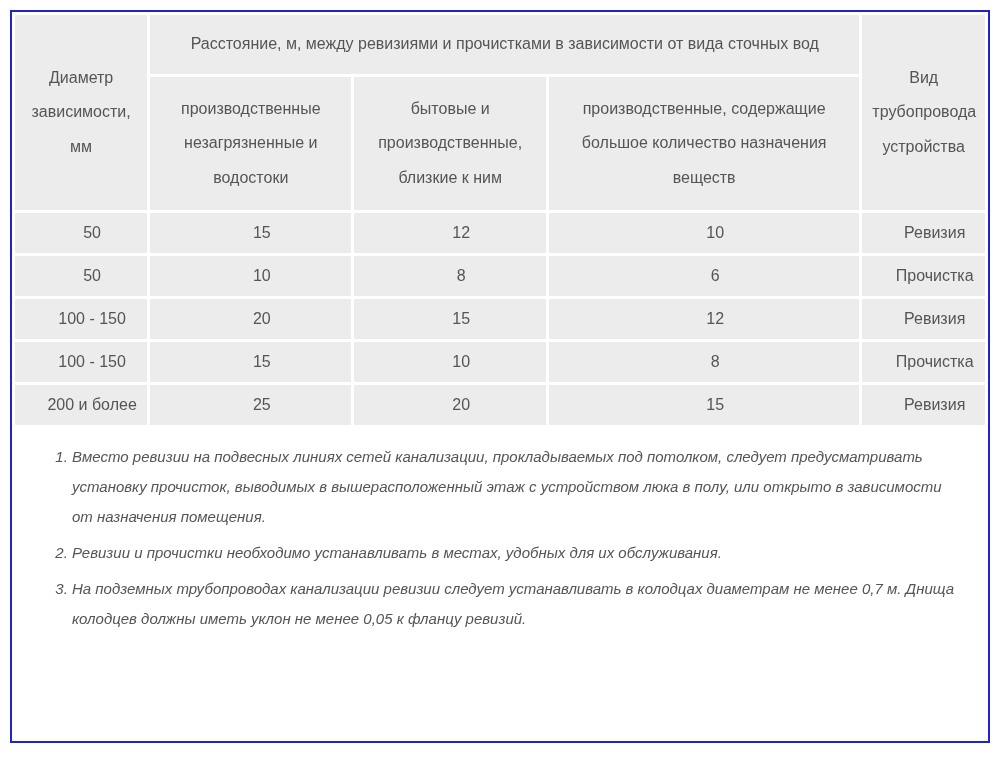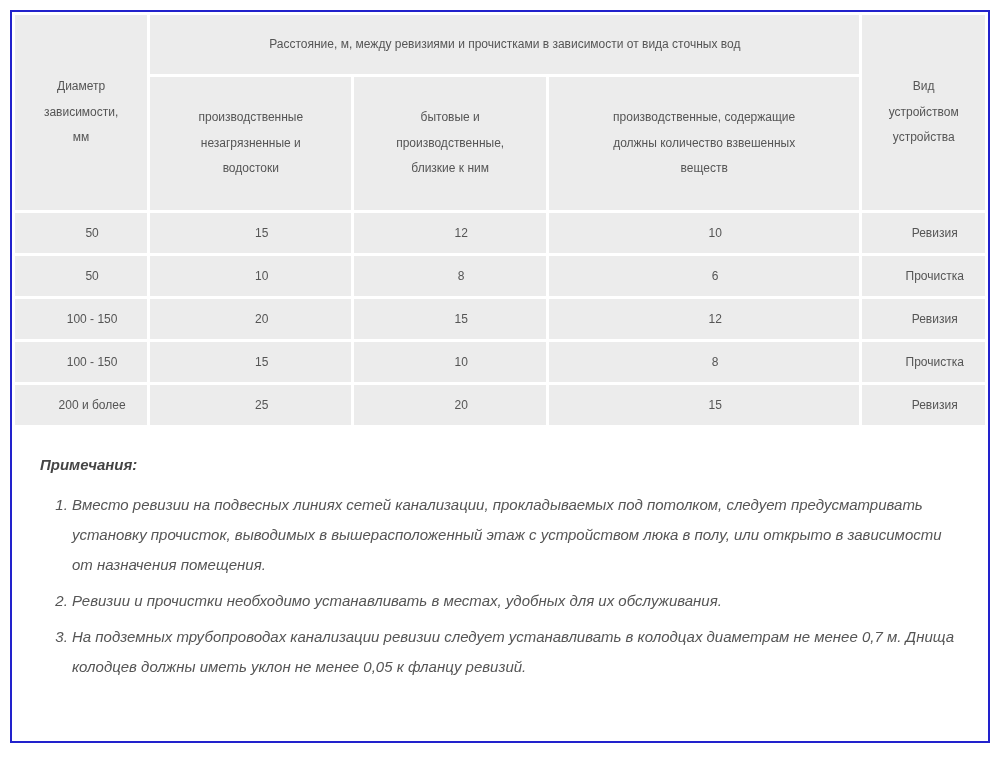--- a/index.html
+++ b/index.html
@@ -21,21 +21,21 @@
   table.dist-table {
     width: 100%;
     border-collapse: separate;
     border-spacing: 3px;
     table-layout: fixed;
   }
   table.dist-table th,
   table.dist-table td {
     background: var(--cell-bg, #ececec);
     color: var(--cell-text, #555555);
-    font-size: 12px;
+    font-size: 16px;
     font-weight: normal;
     text-align: center;
     vertical-align: middle;
     padding: 4px 10px;
     line-height: 2.15;
   }
   th.wrap-lines { white-space: pre-line; }
   tr.hdr-top th.span-distance { height: 59px; line-height: 1.4; }
   tr.hdr-sub th { height: 133px; }
   tr.data-row td { height: 40px; line-height: 1.4; padding-left: 32px; }
@@ -80,32 +80,32 @@
           <col class="c4">
           <col class="c5">
       </colgroup>
       <tbody>
           <tr class="hdr-top">
         <th rowspan="2" class="wrap-lines">Диаметр
 зависимости,
 мм</th>
         <th colspan="3" class="span-distance">Расстояние, м, между ревизиями и прочистками в зависимости от вида сточных вод</th>
         <th rowspan="2" class="wrap-lines">Вид
-устройством
+трубопровода
 устройства</th>
       </tr>
       <tr class="hdr-sub">
         <th class="wrap-lines">производственные
 незагрязненные и
 водостоки</th>
         <th class="wrap-lines">бытовые и
 производственные,
 близкие к ним</th>
         <th class="wrap-lines">производственные, содержащие
-должны количество взвешенных
+большое количество назначения
 веществ</th>
       </tr>
       <tr class="data-row">
         <td>50</td>
         <td>15</td>
         <td>12</td>
         <td>10</td>
         <td>Ревизия</td>
       </tr>
       <tr class="data-row">
@@ -133,21 +133,20 @@
         <td>200 и более</td>
         <td>25</td>
         <td>20</td>
         <td>15</td>
         <td>Ревизия</td>
       </tr>
     </tbody>
       </table>
 
     <div class="notes">
-      <div class="notes-heading">Примечания:</div>
       <ol class="notes-list">
         <li>Вместо ревизии на подвесных линиях сетей канализации, прокладываемых под потолком, следует предусматривать установку прочисток, выводимых в вышерасположенный этаж с устройством люка в полу, или открыто в зависимости от назначения помещения.</li>
         <li>Ревизии и прочистки необходимо устанавливать в местах, удобных для их обслуживания.</li>
         <li>На подземных трубопроводах канализации ревизии следует устанавливать в колодцах диаметрам не менее 0,7 м. Днища колодцев должны иметь уклон не менее 0,05 к фланцу ревизий.</li>
       </ol>
     </div>
 
   </div>
 </div>
 

